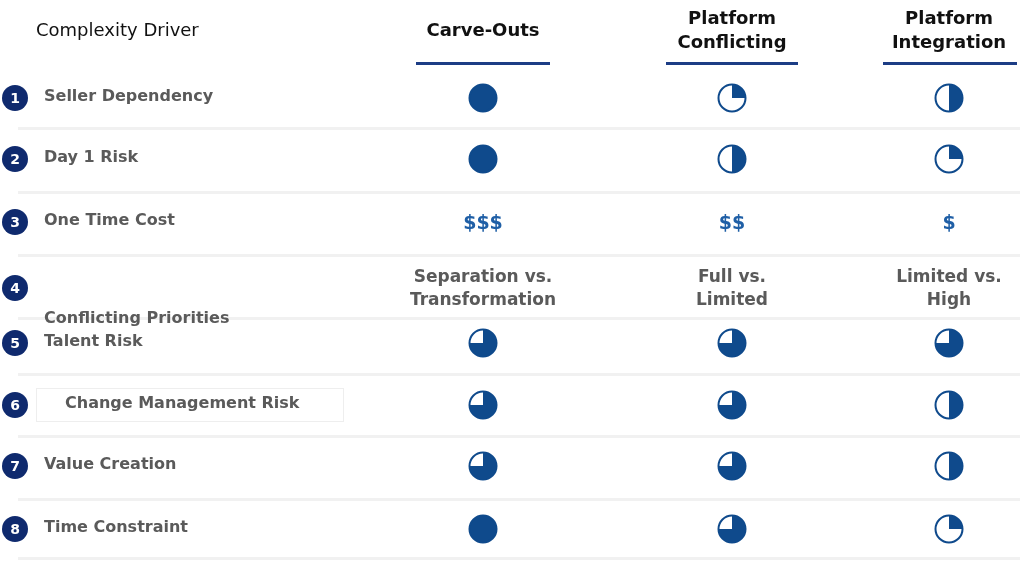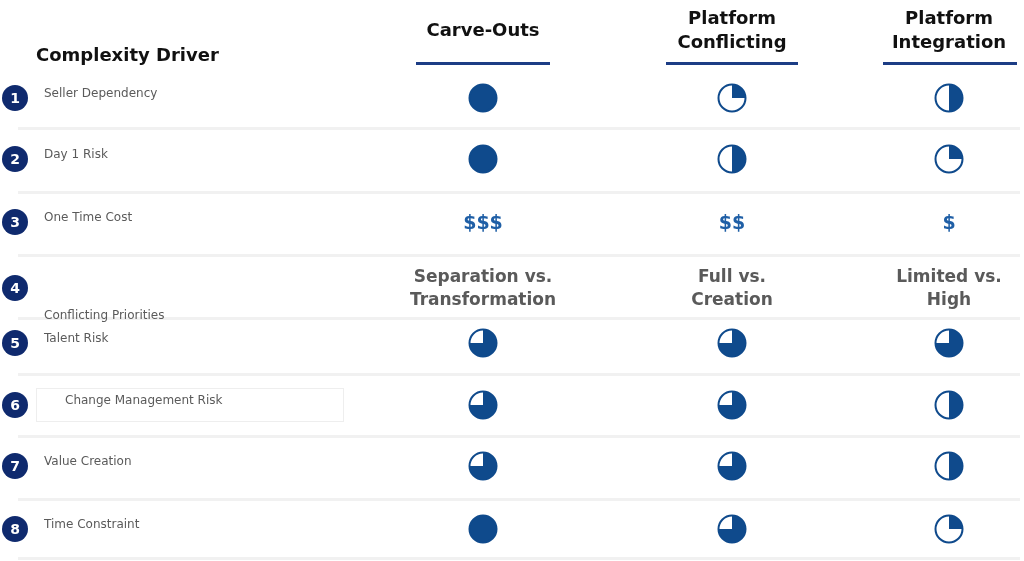--- a/index.html
+++ b/index.html
@@ -1,25 +1,25 @@
 <!DOCTYPE html>
 <html><head>
   <meta charset="utf-8">
   <style>
     html, body { margin: 0; padding: 0; background: #ffffff; }
     body { width: 1024px; height: 561px; position: relative; overflow: hidden;
            font-family: "DejaVu Sans", sans-serif; }
-    .hdr { position: absolute; font-weight: bold; color: #111; text-align: center;
-           font-size: 18px; line-height: 24px; margin-top: 25px; }
+    .hdr { position: absolute; font-weight: normal; color: #111; text-align: center;
+           font-size: 18px; line-height: 24px; }
     .hdr-left { left: 36px; top: 18px; text-align: left; font-size: 18px; }
     .col-head { position: absolute; text-align: center; font-weight: bold; color: #111;
                 font-size: 18px; line-height: 24px; }
     .col-line { position: absolute; height: 3px; background: #1c3d85; }
     .divider { position: absolute; left: 18px; right: 4px; height: 3px; background: #f1f1f1; }
-    .row-label { position: absolute; left: 44px; font-weight: normal; color: #5a5a5a; font-size: 12px; text-align: right; }
+    .row-label { position: absolute; left: 44px; font-weight: bold; color: #5a5a5a; font-size: 16px; text-align: right; }
     .badge { position: absolute; left: 2px; width: 26px; height: 26px; border-radius: 50%;
              background: #0f2a6e; color: #fff; font-weight: bold; font-size: 14px;
              display: flex; align-items: center; justify-content: center; }
     .cell { position: absolute; display: flex; align-items: center; justify-content: center;
             text-align: center; }
     .cell-text { font-weight: bold; color: #5a5a5a; font-size: 17px; line-height: 23px; }
     .cell-cost { font-weight: bold; color: #1f5fa6; font-size: 19px; }
     .box6 { position: absolute; left: 36px; top: 388px; width: 306px; height: 32px;
             border: 1px solid #eeeeee; }
     svg.hb { display: block; }
@@ -111,21 +111,21 @@
       <div class="row-label" style="top: 276px; margin-top: 32px;">Conflicting Priorities</div>
       <div class="cell" style="left: 393px; width: 180px; top: 262px; height: 52px;">
         <div class="cell-text">
           <div>Separation vs.</div>
           <div>Transformation</div>
         </div>
       </div>
       <div class="cell" style="left: 642px; width: 180px; top: 262px; height: 52px;">
         <div class="cell-text">
           <div>Full vs.</div>
-          <div>Creation</div>
+          <div>Limited</div>
         </div>
       </div>
       <div class="cell" style="left: 859px; width: 180px; top: 262px; height: 52px;">
         <div class="cell-text">
           <div>Limited vs.</div>
           <div>High</div>
         </div>
       </div>
       <div class="badge" style="top: 330px;">5</div>
       <div class="row-label" style="top: 331px;">Talent Risk</div>

